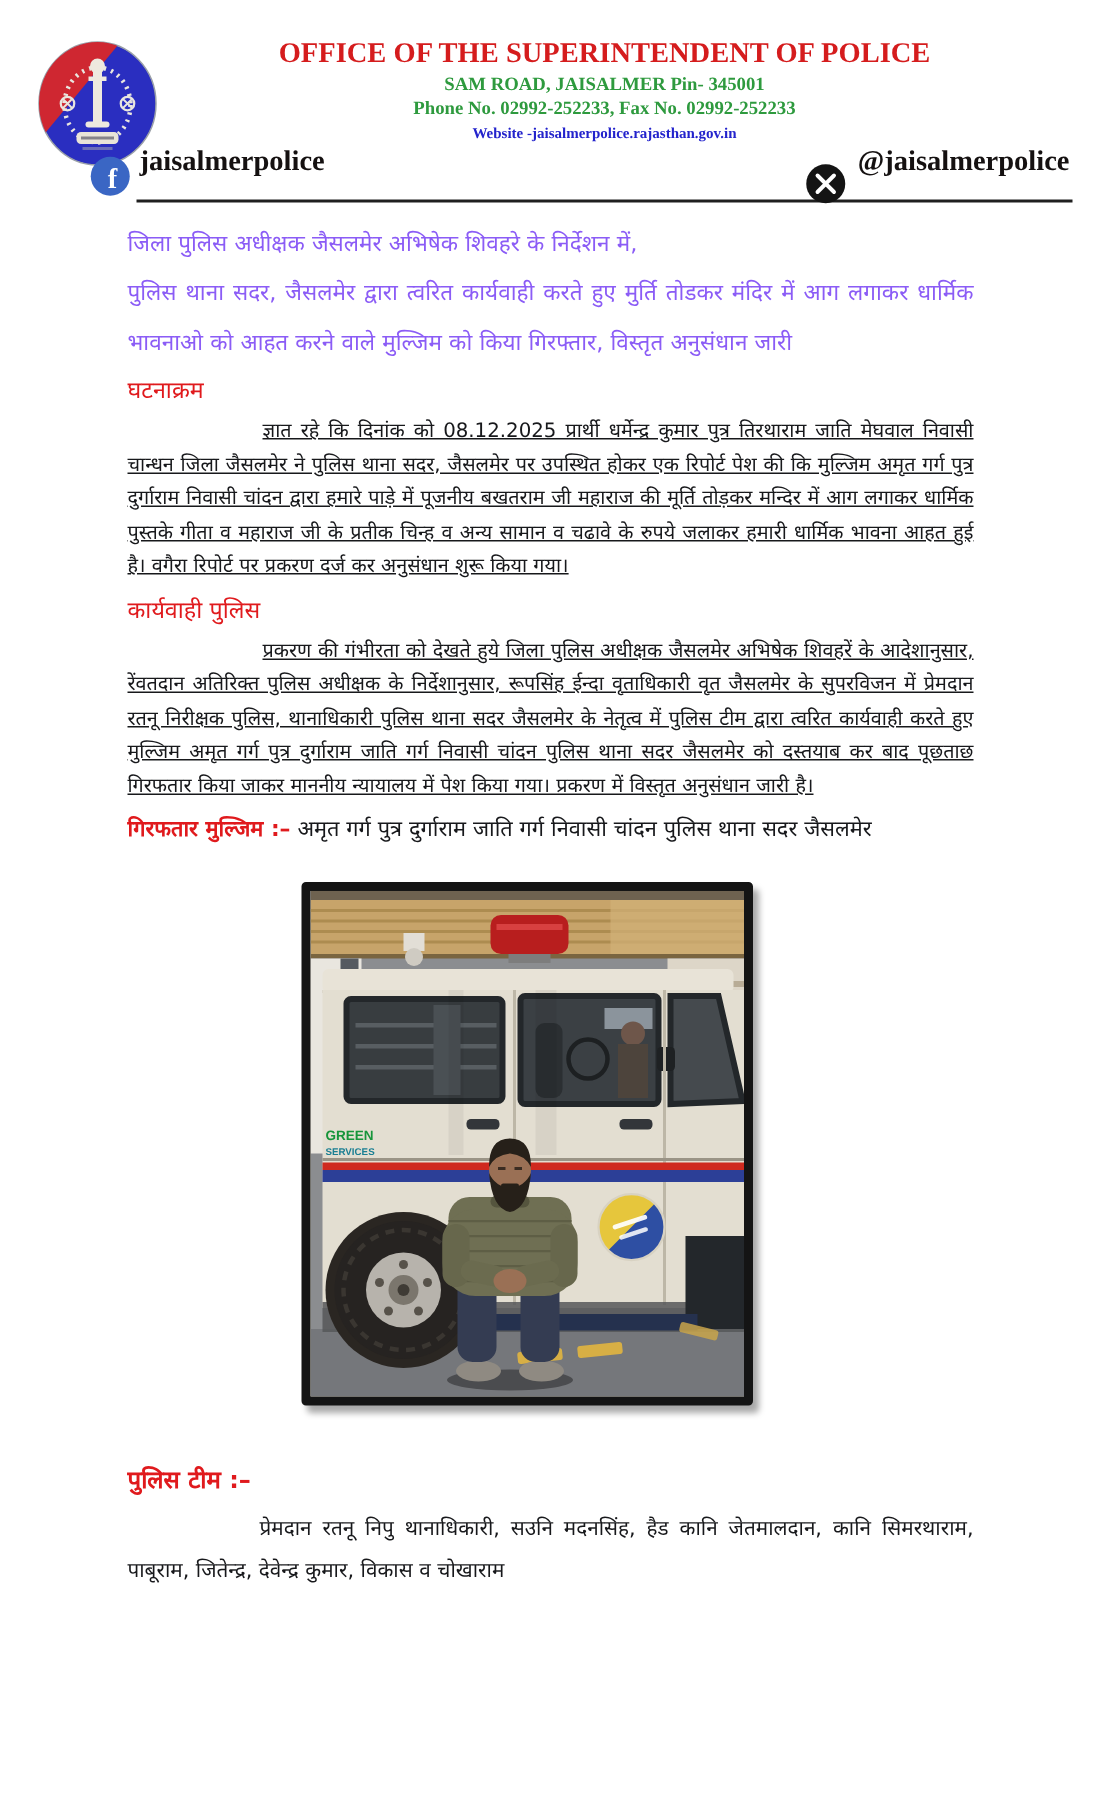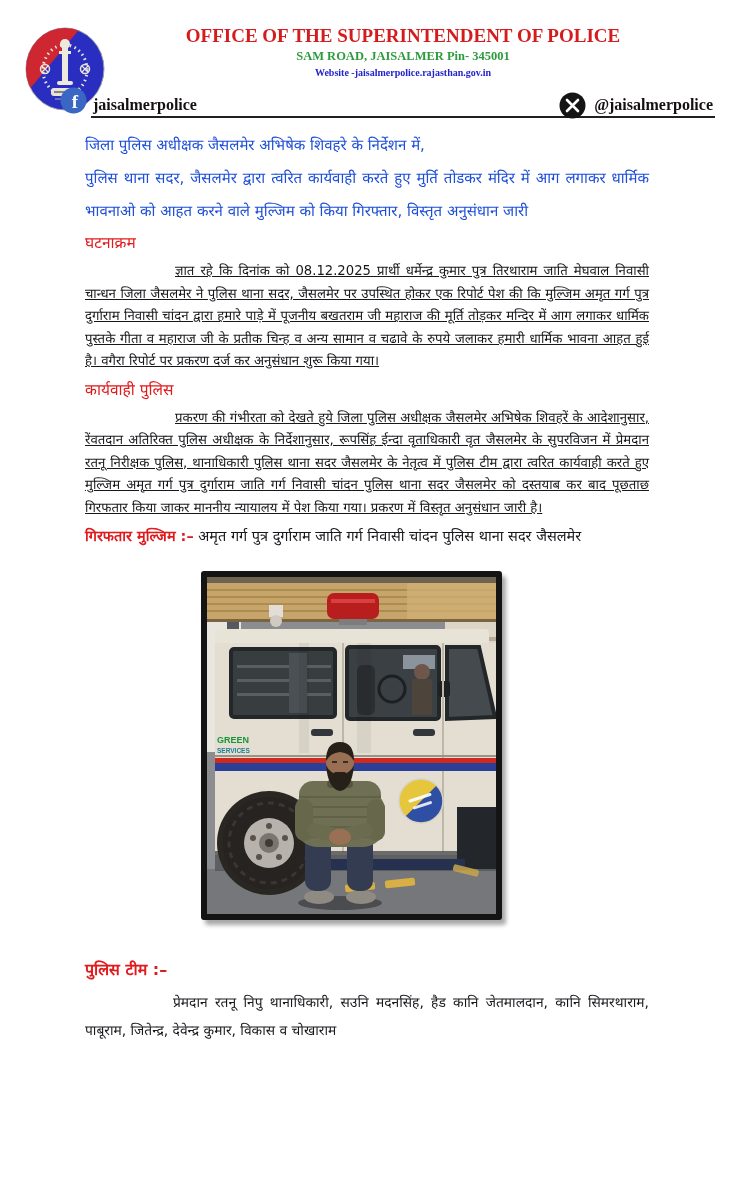--- a/index.html
+++ b/index.html
@@ -16,27 +16,27 @@
   .t1 { color:#d51c1d; font-size:19px; line-height:24px; }
   .t2 { color:#d51c1d; font-size:18px; line-height:25px; }
   .t3 { color:#2e9a3e; font-size:12.5px; line-height:16px; }
   .t4 { color:#2e9a3e; font-size:12.5px; line-height:17px; }
   .t5 { color:#2323cc; font-size:10px; line-height:17px; }
   .social { position:relative; margin:3px 14px 0 60px; height:32px; }
   .fb-badge { position:absolute; left:0; bottom:2px; width:27px; height:27px; }
   .social-inner { margin-left:31px; height:100%; border-bottom:2.5px solid #202020;
     display:flex; justify-content:space-between; align-items:flex-end; padding:0 2px; }
   .handle { font-family:"Liberation Serif", serif; font-weight:bold;
-    font-size:16px; color:#151111; padding-bottom:2px; }
+    font-size:19px; color:#151111; padding-bottom:14px; }
   .x-group { display:flex; align-items:flex-end; gap:8px; }
   .x-badge { width:27px; height:27px; margin-bottom:-3px; }
   
   .content { padding:13px 80px 0 85px; }
   .headline-intro, .headline-body {
-    color:#1d4ed8; font-size:15px; line-height:33px; margin:0; }
+    color:#8b5cf6; font-size:15px; line-height:33px; margin:0; }
   .headline-body { text-align:justify; }
   .sec-heading { color:#e01a1d; font-size:15.5px; line-height:30px; margin:0; }
   .para { color:#17181b; font-size:13.2px; line-height:22.5px;
     text-align:justify; text-indent:90px; margin:2px 0;text-decoration:underline; }
   .arrested { color:#17181b; font-size:14.5px; line-height:29px;
     text-align:justify; margin:3px 0 0; }
   .red-label { color:#e01a1d; font-weight:bold; }
   .photo-frame { width:289px; height:337px; margin:20px 0 0 116px;
     border:6px solid #141414; border-radius:3px; background:#cfc9bd;
     box-shadow:4px 5px 4px #a9a9a9; overflow:hidden;text-decoration:underline; }
@@ -73,20 +73,21 @@
       <rect x="35" y="25" width="12" height="3" fill="#eee9df"></rect>
       <rect x="33" y="55" width="16" height="4" rx="2" fill="#eee9df"></rect>
       <rect x="27" y="62" width="28" height="8" rx="3" fill="#e9e4d8"></rect>
       <rect x="30" y="65" width="22" height="2" fill="#5a5a68" opacity="0.7"></rect>
       <rect x="31" y="72" width="20" height="2" fill="#9a9ab0" opacity="0.6"></rect>
     </svg>
 
     <div class="head-block">
       <div class="t1">OFFICE OF THE SUPERINTENDENT OF POLICE</div>
       <div class="t3">SAM ROAD, JAISALMER Pin- 345001</div>
+      <div class="t4">Phone No. 02992-252233, Fax No. 02992-252233</div>
       <div class="t5">Website -jaisalmerpolice.rajasthan.gov.in</div>
     </div>
 
     <div class="social">
       <svg class="fb-badge" viewBox="0 0 27 27">
         <circle cx="13.5" cy="13.5" r="13" fill="#3a66c4"></circle>
         <text x="15" y="21" text-anchor="middle" font-family="Liberation Serif, serif" font-size="19" font-weight="bold" fill="#ffffff">f</text>
       </svg>
       <div class="social-inner">
         <span class="handle">jaisalmerpolice</span>

